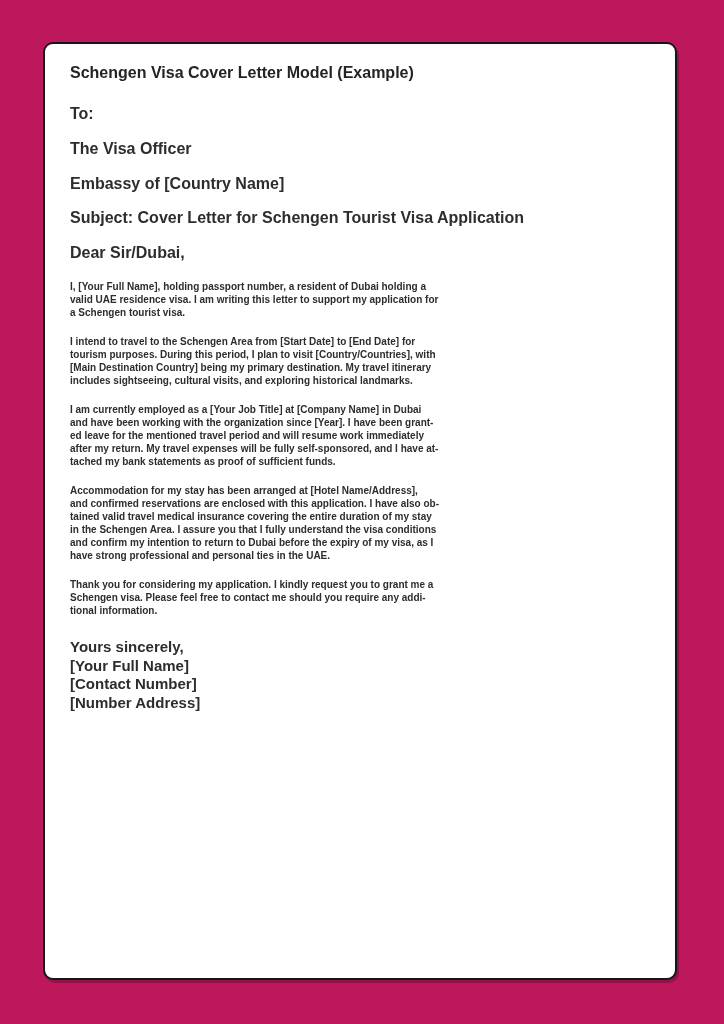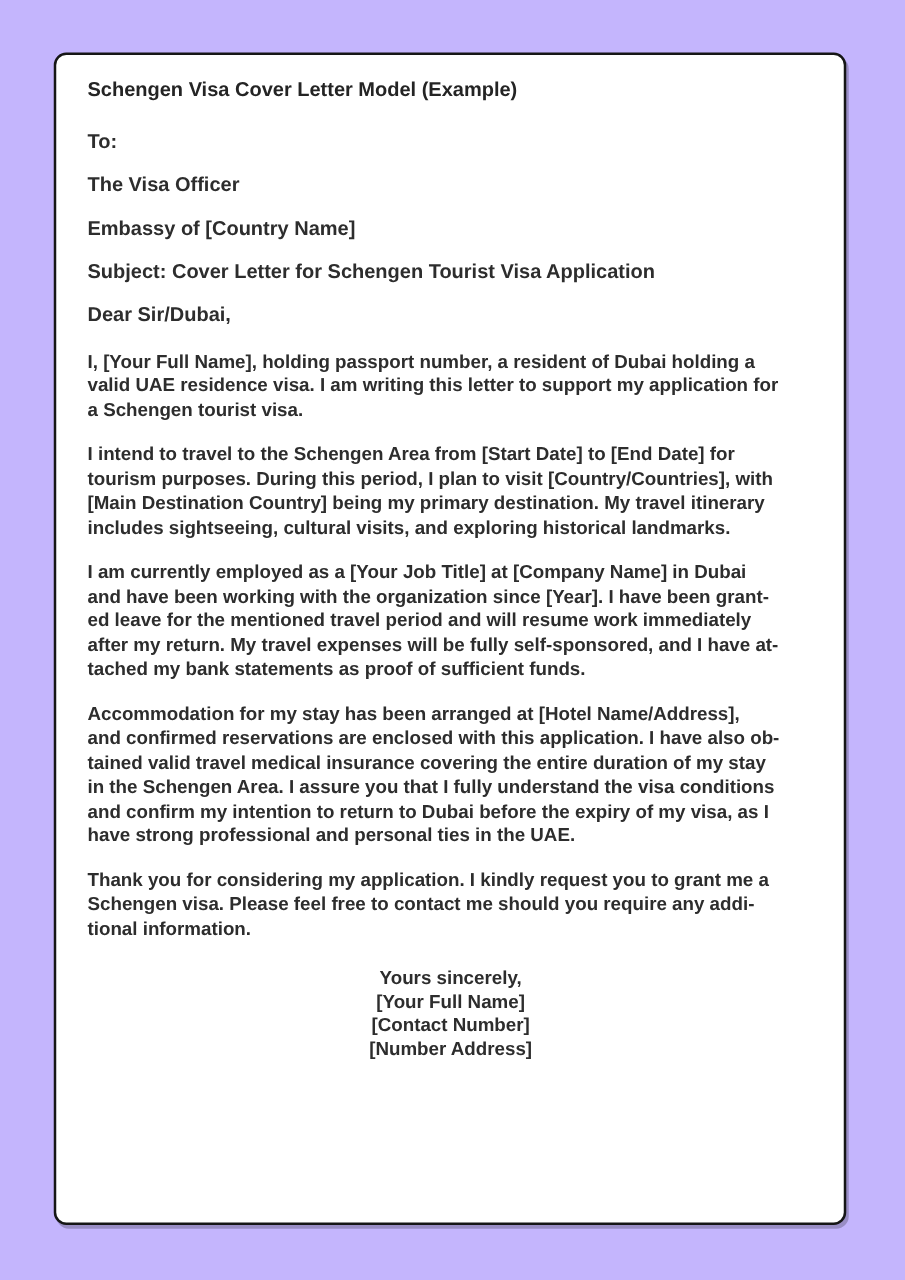--- a/index.html
+++ b/index.html
@@ -7,21 +7,21 @@
     padding: 0;
     background: #ffffff;
     width: 724px;
     height: 1024px;
     font-family: "Liberation Sans", "DejaVu Sans", sans-serif;
   }
   .page {
     position: relative;
     width: 724px;
     height: 1024px;
-    background: #c4b5fd;
+    background: #be185d;
     overflow: hidden;
   }
   .card {
     box-sizing: border-box;
     position: absolute;
     left: 43px;
     top: 42px;
     width: 634px;
     height: 938px;
     background: #ffffff;
@@ -46,30 +46,29 @@
     margin: 0 0 27px 0;
   }
   .hdr {
     font-size: 16px;
     font-weight: 700;
     color: #2d2d2d;
     line-height: 1.3;
     margin: 0 0 14px 0;
   }
   .para {
-    font-size: 15px;
+    font-size: 10px;
     font-weight: 700;
     color: #2d2d2d;
     line-height: 1.3;
     white-space: pre-line;
     margin: 16px 0 13px 0;
   }
   .closing {
     margin-top: 21px;
-    text-align: center;
   }
   .closing .cl-line {
     font-size: 15px;
     font-weight: 700;
     color: #2d2d2d;
     line-height: 1.25;
   }
 </style>
 </head>
 <body>

